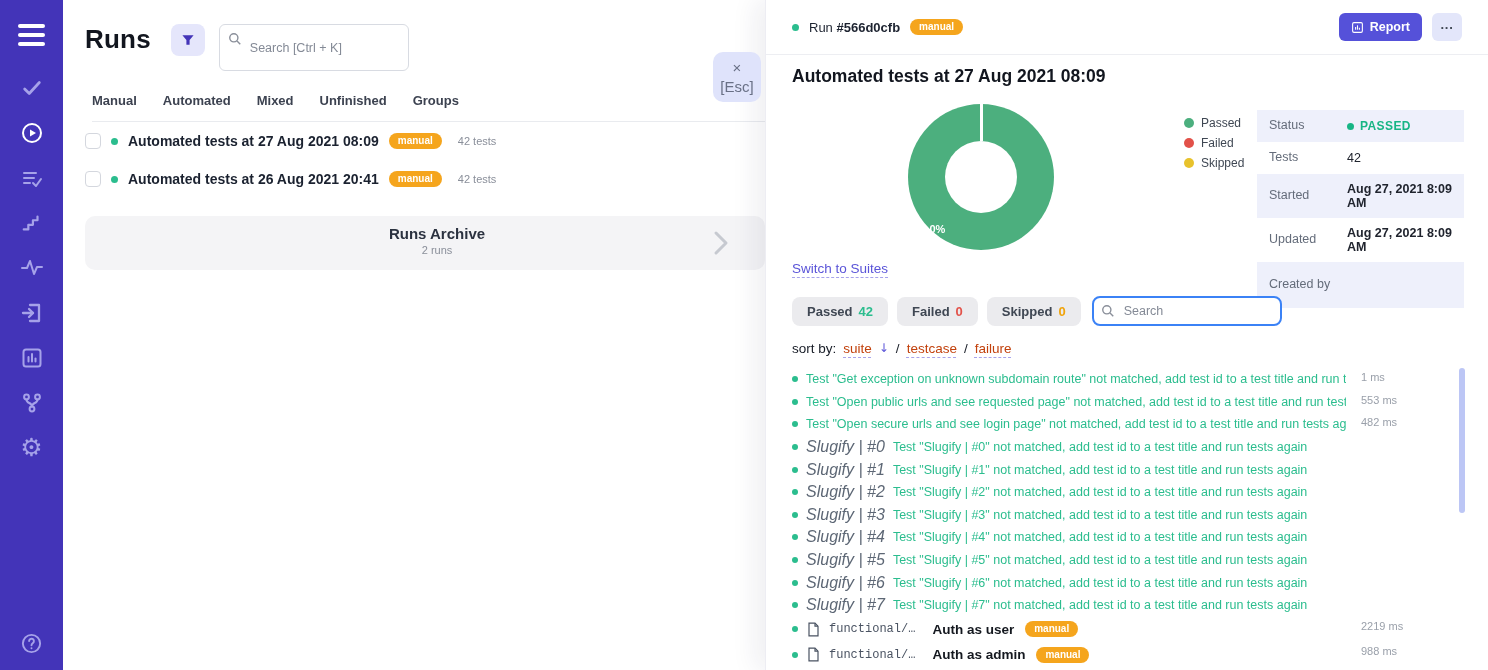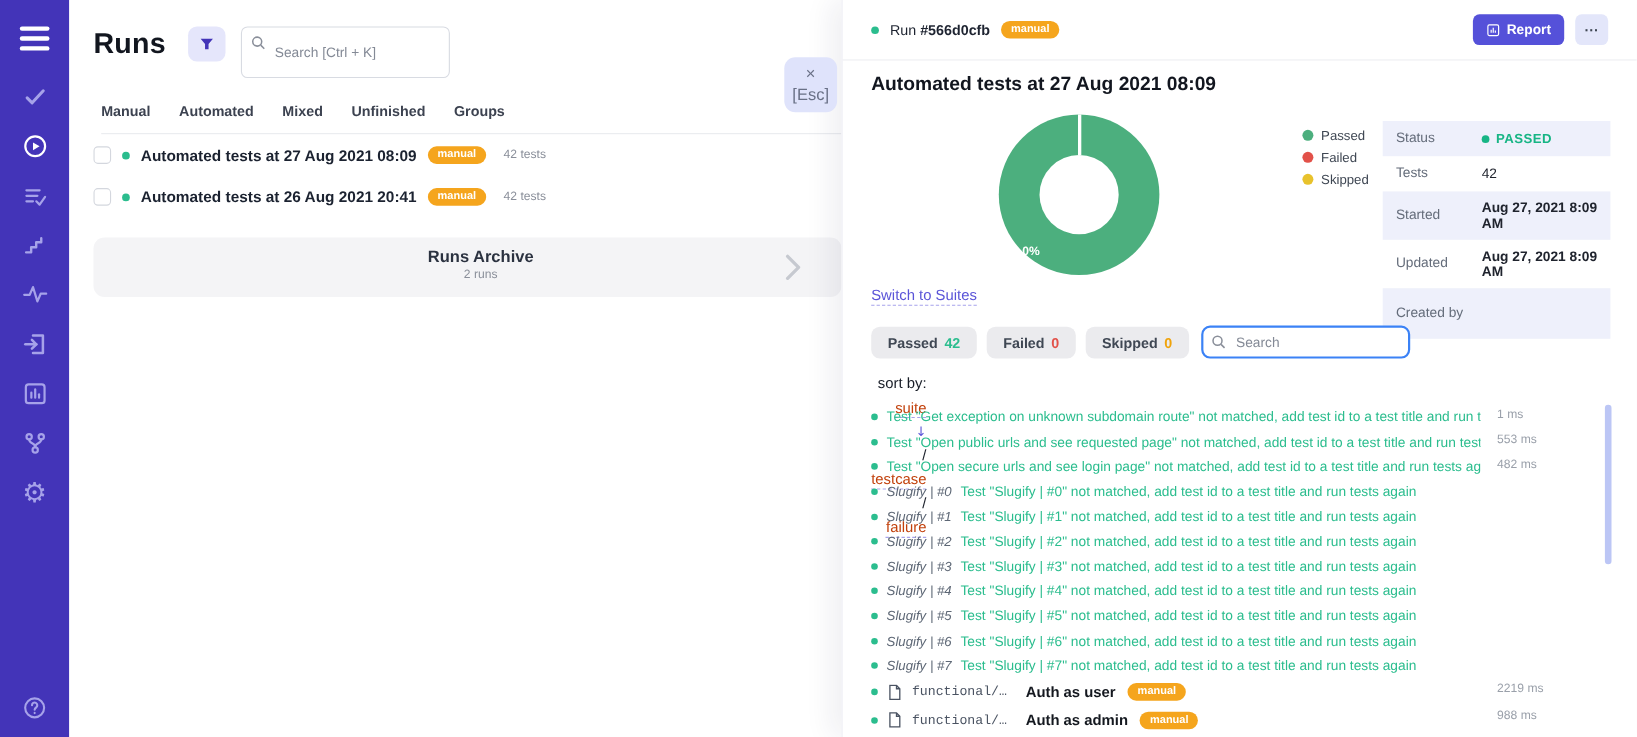--- a/index.html
+++ b/index.html
@@ -77,29 +77,29 @@
 
   .switch-link { position:absolute; top:261px; left:26px; font-size:13.5px; color:#5a54d8; text-decoration:underline dashed #a7a3ec 1px; text-underline-offset:4px; cursor:pointer; }
 
   .filter-row { position:absolute; top:296px; left:26px; display:flex; gap:9px; align-items:center; }
   .pill { height:29px; padding:0 15px; border:none; border-radius:8px; background:#ebebee; font-size:13px; font-weight:600; color:#3f4753; display:flex; align-items:center; gap:6px; cursor:pointer; font-family:"Liberation Sans",sans-serif; }
   .cnt-green { color:#2bbd8e; } .cnt-red { color:#e25149; } .cnt-orange { color:#f0a30a; }
   .d-search { position:relative; margin-left:2px; }
   .d-search input { width:190px; height:30px; border:2px solid #3b82f6; border-radius:8px; padding:0 10px 0 30px; font-size:12.5px; color:#3a404c; outline:none; }
   .d-search input::placeholder { color:#848a96; }
 
-  .sort-row { position:absolute; top:341px; left:26px; font-size:13.5px; color:#171c26; display:flex; gap:7px; align-items:flex-end;flex-direction:column; }
+  .sort-row { position:absolute; top:341px; left:26px; font-size:13.5px; color:#171c26; display:flex; gap:7px; align-items:flex-start; }
   .sort-link { color:#c2410c; cursor:pointer; text-decoration:underline dashed #a7a3ec 1px; text-underline-offset:4px; }
   .sort-arrow { color:#5a54d8; font-family:"DejaVu Sans",sans-serif; font-size:12px; }
   .sort-sep { color:#171c26; }
 
   .test-list { position:absolute; top:368px; left:26px; right:30px; }
   .t-row { position:relative; height:22.6px; display:flex; align-items:center; gap:8px; cursor:pointer; }
   .t-dot { width:6px; height:6px; border-radius:50%; background:#2bbd8e; flex:0 0 auto; }
-  .t-prefix { font-size:12px; font-style:italic; color:#5d6775; white-space:nowrap; }
+  .t-prefix { font-size:16px; font-style:italic; color:#5d6775; white-space:nowrap; }
   .t-text { font-size:12.5px; color:#2bbd8e; white-space:nowrap; overflow:hidden; max-width:540px; }
   .t-time { position:absolute; left:569px; top:3px; font-size:11px; color:#9aa0aa; white-space:nowrap; }
   .case-row { position:relative; height:25.5px; display:flex; align-items:center; gap:9px; cursor:pointer; }
   .case-path { font-family:"Liberation Mono", monospace; font-size:12px; color:#4a5362; }
   .case-title { font-size:13.5px; font-weight:700; color:#14181f; margin-left:8px; }
   .case-row .badge { margin-left:2px; }
 
   .scroll-thumb { position:absolute; left:693px; top:368px; width:6px; height:145px; border-radius:3px; background:#bcc6f5; cursor:pointer; }
 </style>
 </head>

